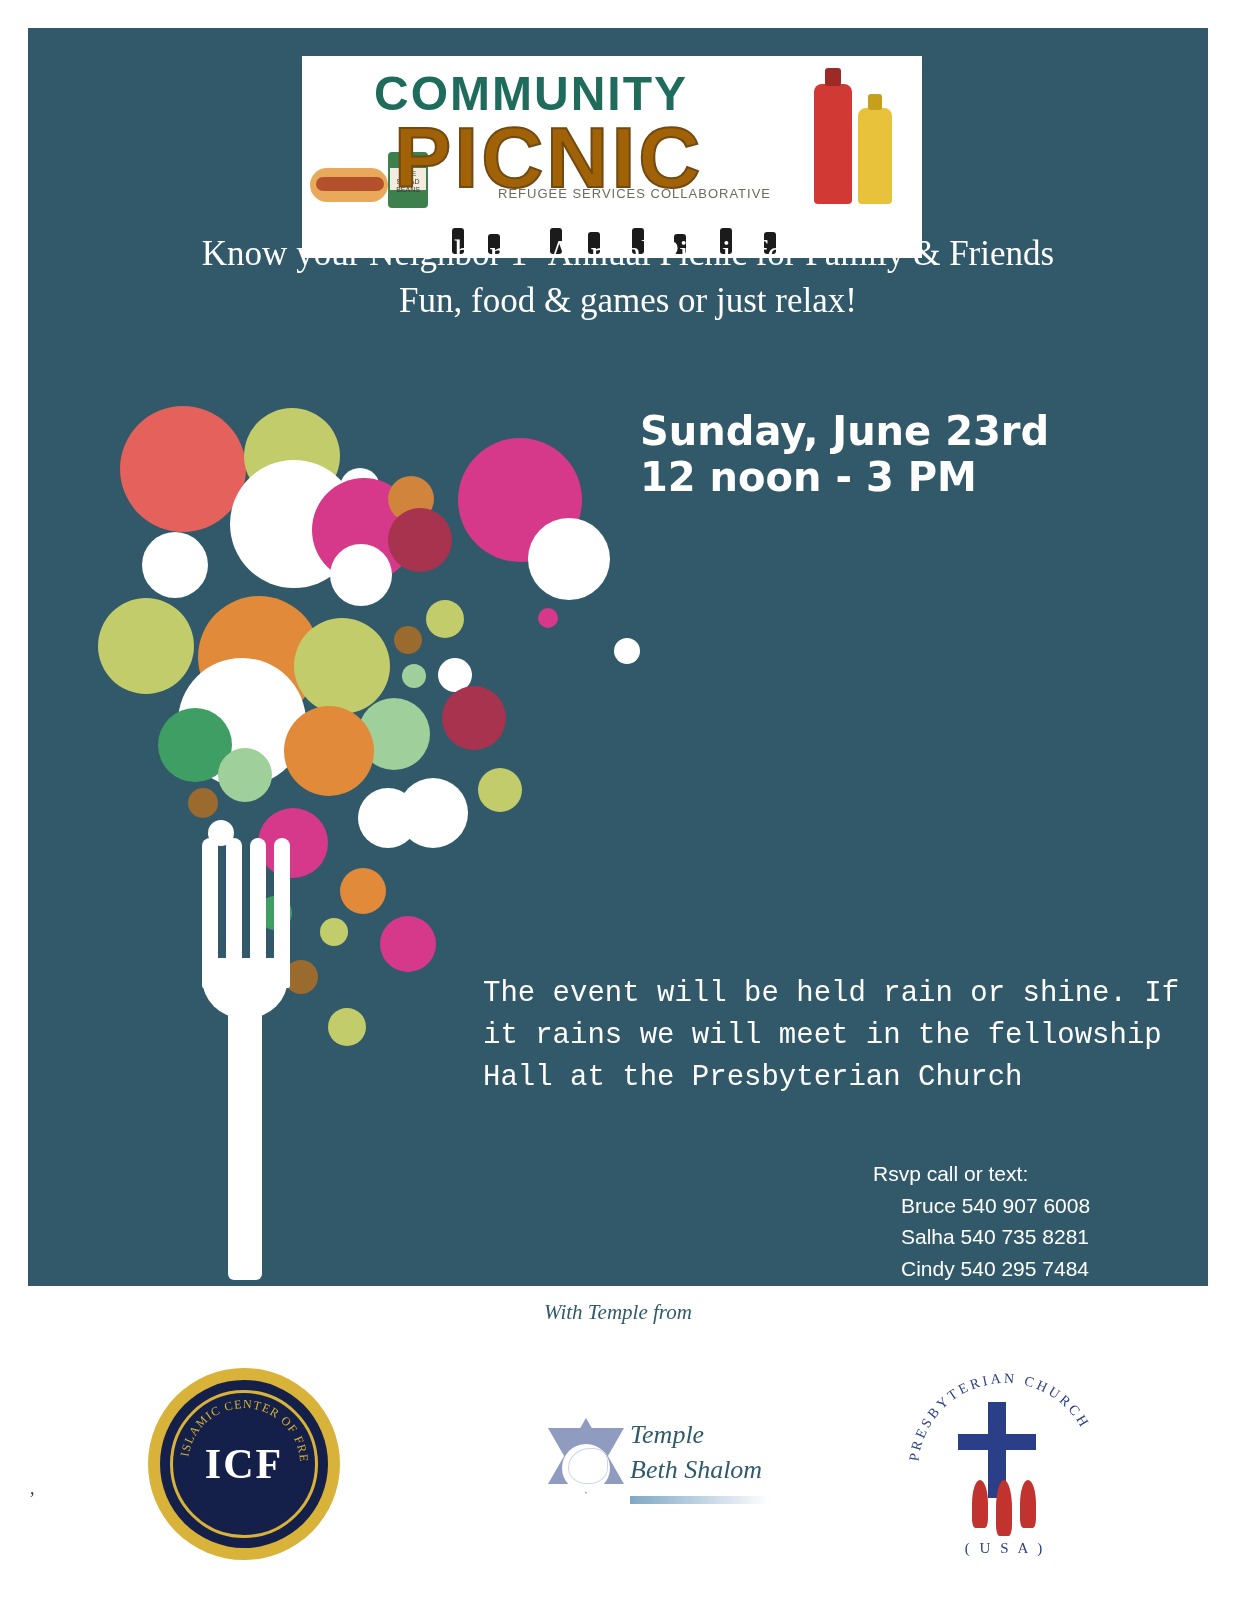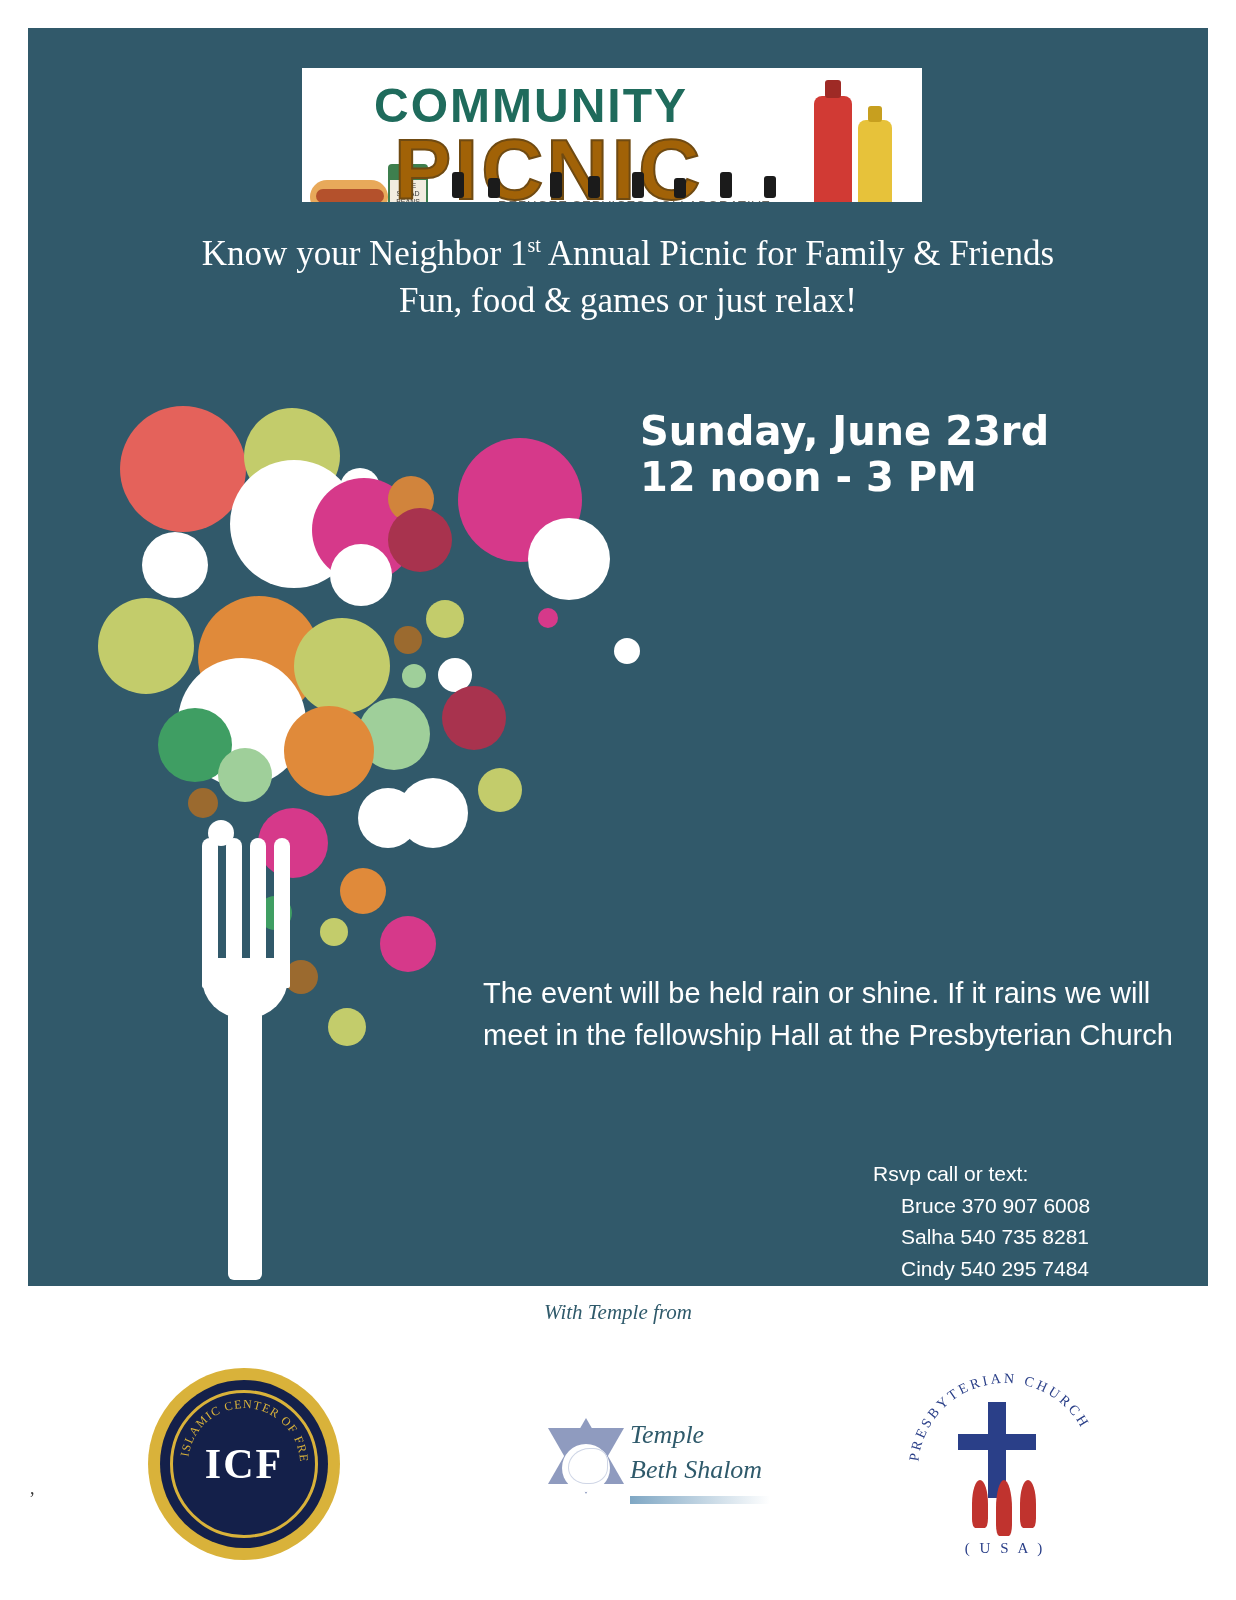--- a/index.html
+++ b/index.html
@@ -27,23 +27,23 @@
     top: 28px;
     width: 1180px;
     height: 1258px;
     background: #31596a;
     overflow: hidden;
   }
   
   .banner {
     position: absolute;
     left: 274px;
-    top: 40px;
+    top: 28px;
     width: 620px;
-    height: 134px;
+    height: 202px;
     background: #ffffff;
     overflow: hidden;
   }
   .banner-word1 {
     position: absolute;
     left: 72px;
     top: 10px;
     font-family: "Liberation Sans", sans-serif;
     font-weight: bold;
     font-size: 48px;
@@ -249,21 +249,21 @@
     font-family: "Liberation Serif", serif;
     font-size: 29px;
     line-height: 1.42;
   }
   .rain {
     position: absolute;
     left: 455px;
     top: 945px;
     width: 710px;
     color: #ffffff;
-    font-family: Liberation Sans, sans-serif;
+    font-family: Liberation Mono, monospace;
     font-size: 29px;
     line-height: 1.44;
   }
   .rsvp {
     position: absolute;
     left: 845px;
     top: 1130px;
     color: #ffffff;
     font-family: "Liberation Sans", sans-serif;
     font-size: 21px;
@@ -541,21 +541,21 @@
     <div class="when">
       <div>Sunday, June 23rd</div>
       <div>12 noon - 3 PM</div>
     </div>
 
 
     <div class="rain">The event will be held rain or shine. If it rains we will meet in the fellowship Hall at the Presbyterian Church</div>
 
     <div class="rsvp">
       <div>Rsvp call or text:</div>
-      <div class="names">Bruce 370 907 6008</div>
+      <div class="names">Bruce 540 907 6008</div>
       <div class="names">Salha 540 735 8281</div>
       <div class="names">Cindy 540 295 7484</div>
     </div>
 
   </div>
 
   <div class="support">With Temple from</div>
 
   <div class="logos">
 

